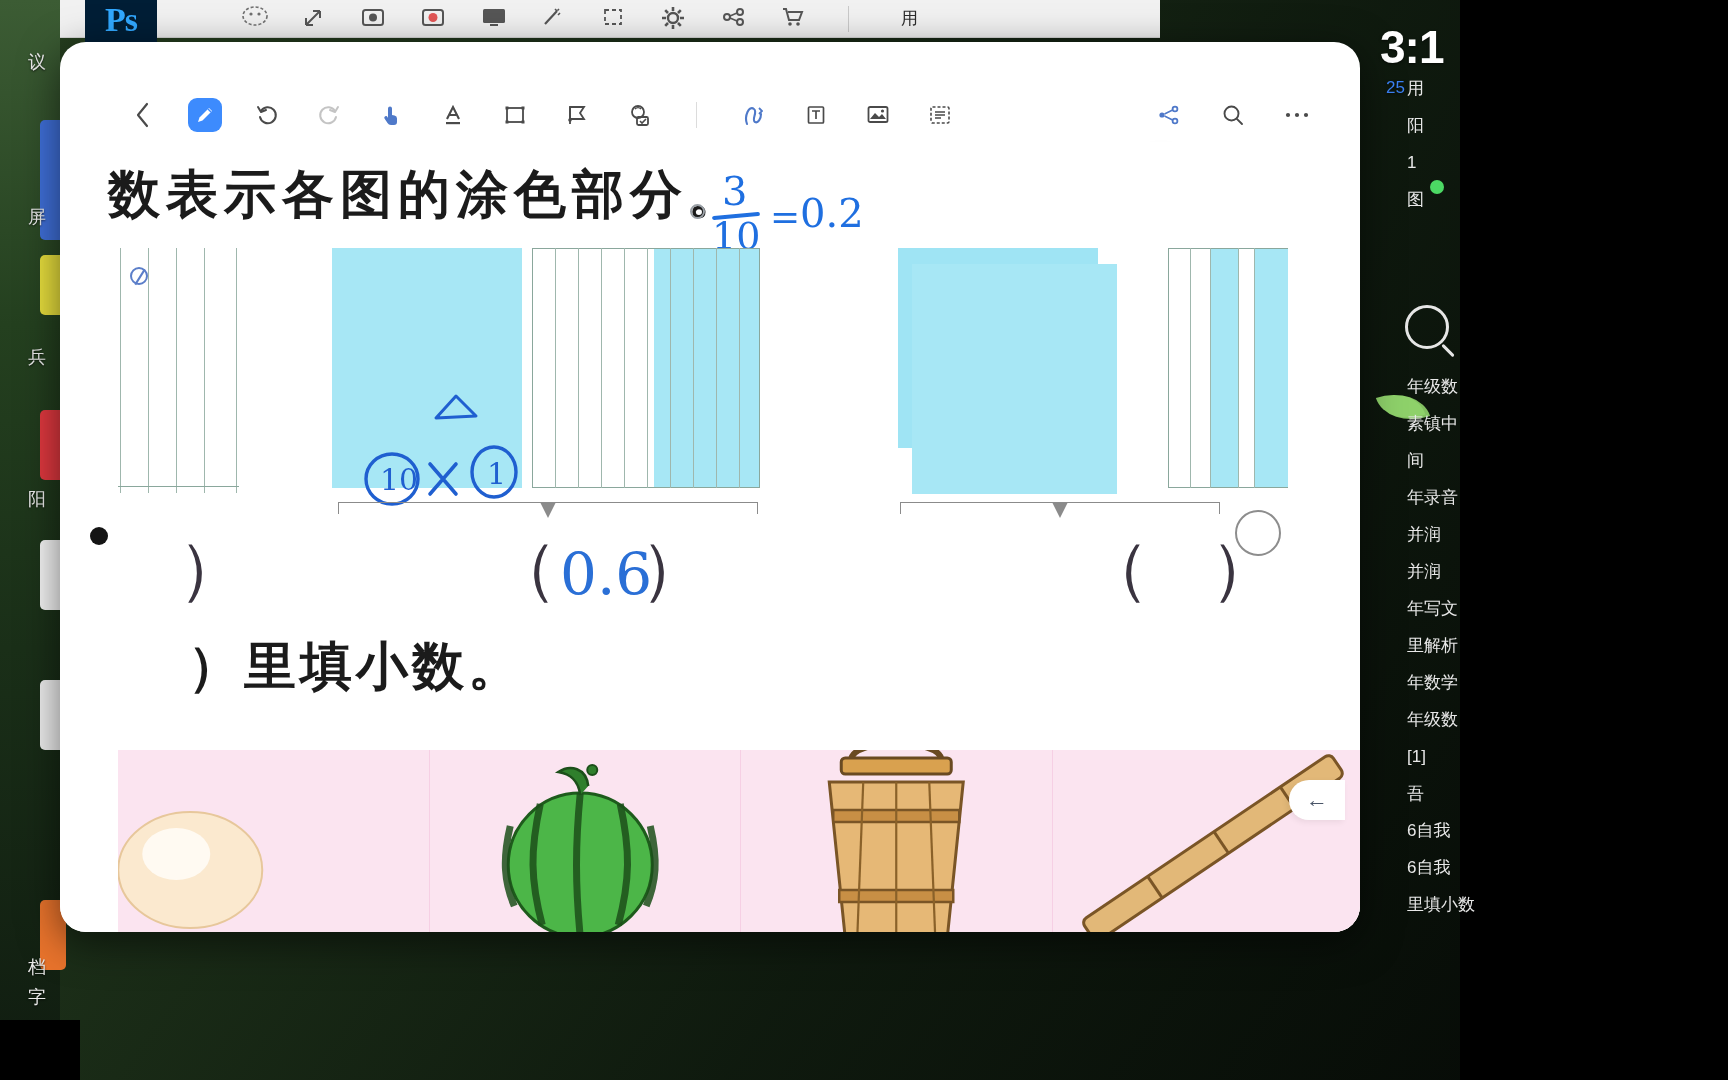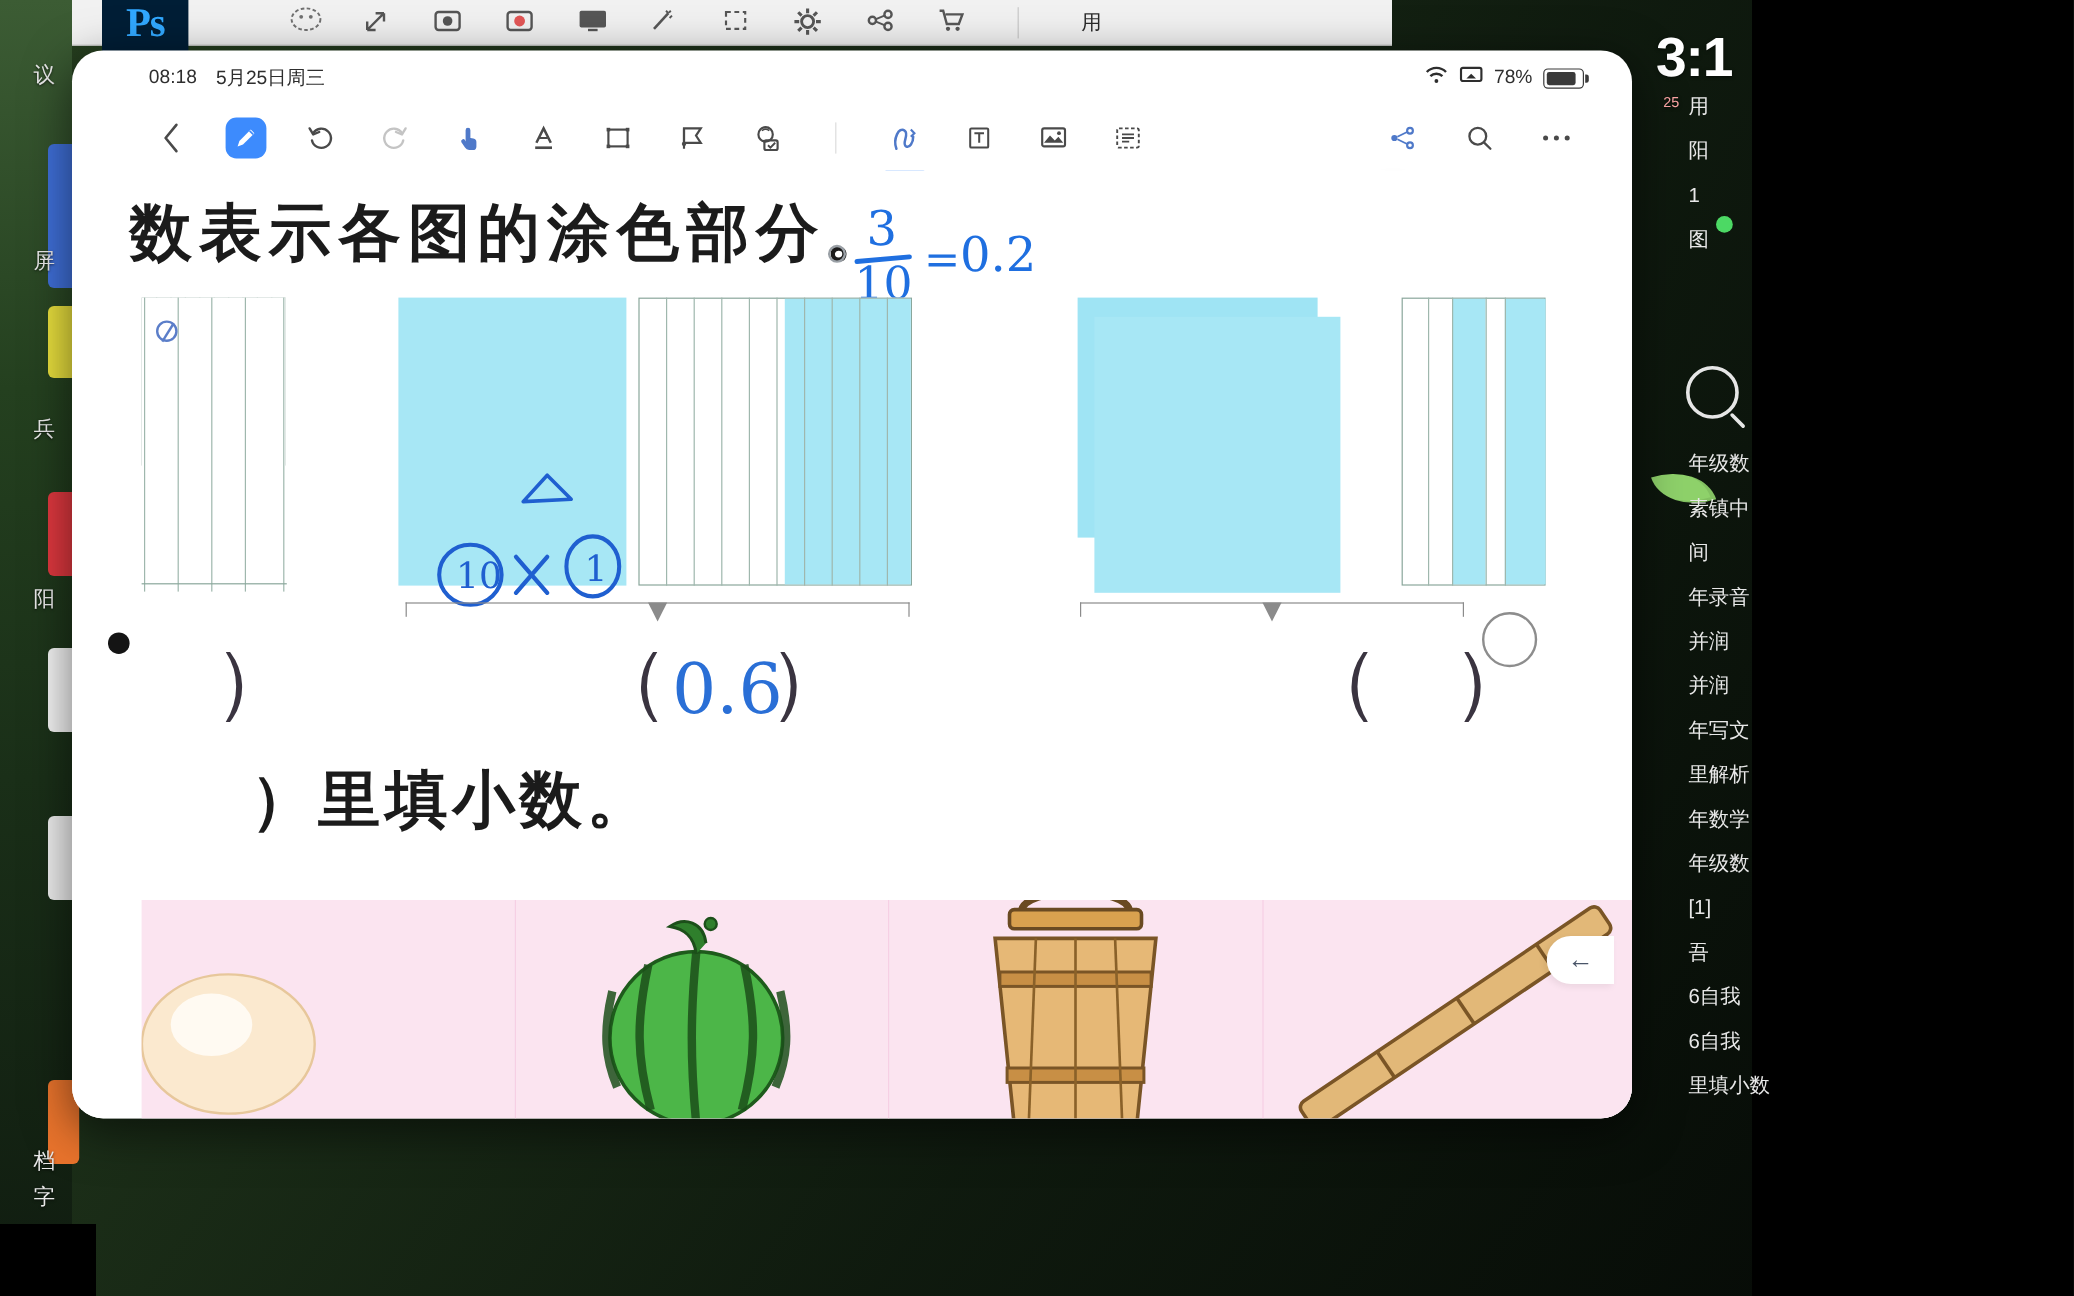--- a/index.html
+++ b/index.html
@@ -52,21 +52,21 @@
     font-family:"Liberation Sans", sans-serif; white-space:nowrap;
   }
   .file-list div { padding-left:2px; }
 
   .desk-clock {
     position:absolute; left:1380px; top:20px; width:120px;
     color:#fff; font-size:46px; font-weight:bold; letter-spacing:-1px;
     text-shadow:0 1px 3px rgba(0,0,0,.6);
   }
   .desk-date {
-    position:absolute; left:1386px; top:78px; color:#fca5a5; font-size:12px;
+    position:absolute; left:1386px; top:78px; color:#3b82f6; font-size:17px;
     text-shadow:0 1px 3px rgba(0,0,0,.6);
   }
   .desk-sidebtn {
     position:absolute; left:1400px; color:#e9e9e9; font-size:18px;
     text-shadow:0 1px 2px rgba(0,0,0,.7);
   }
   .green-dot {
     position:absolute; left:1430px; top:180px; width:14px; height:14px;
     border-radius:50%; background:#4cd964;
   }
@@ -144,21 +144,21 @@
     font-family:"DejaVu Serif", serif; font-size:52px; color:#1b1b1b;
     letter-spacing:6px; white-space:nowrap; font-weight:bold;
   }
   .q-circ {
     position:absolute; left:630px; top:62px; width:15px; height:15px;
     border:2px solid #9aa0a6; border-radius:50%;
   }
   .q-line2 {
     position:absolute; left:128px; top:490px;
     font-family:"DejaVu Serif", serif; font-size:52px; color:#1b1b1b;
-    letter-spacing:4px; white-space:nowrap; font-weight:bold;margin-left:21px;
+    letter-spacing:4px; white-space:nowrap; font-weight:bold;
   }
 
   
   .ink { position:absolute; color:#1f6fe0; font-family:"DejaVu Serif", serif; }
   .ink-frac {
     left:648px; top:30px; width:110px; height:80px;
   }
   .ink-frac .num { position:absolute; left:14px; top:-4px; font-size:40px; }
   .ink-frac .line { position:absolute; left:4px; top:42px; width:48px; height:4px; background:#1f6fe0; transform:rotate(-5deg); border-radius:2px;}
   .ink-frac .den { position:absolute; left:4px; top:42px; font-size:38px; }
@@ -338,45 +338,20 @@
     <div>年级数</div>
     <div>[1]</div>
     <div>吾</div>
     <div>6自我</div>
     <div>6自我</div>
     <div>里填小数</div>
   </div>
 
   <div class="tablet">
 
-    <div class="status-bar">
-      <div class="status-left">
-        <span>08:18</span>
-        <span>5月25日周三</span>
-      </div>
-      <div class="status-right">
-        <span>
-          <svg width="20" height="15" viewBox="0 0 20 15">
-              <path d="M2 5 A11 11 0 0 1 18 5" fill="none" stroke="#2e2e2e" stroke-width="2"></path>
-              <path d="M5 8.5 A7 7 0 0 1 15 8.5" fill="none" stroke="#2e2e2e" stroke-width="2"></path>
-              <circle cx="10" cy="12.5" r="1.6" fill="#2e2e2e"></circle>
-            </svg>
-        </span>
-        <span>
-          <svg width="20" height="16" viewBox="0 0 20 16">
-              <rect x="1.5" y="1.5" width="17" height="11" rx="1.6" fill="none" stroke="#2e2e2e" stroke-width="1.8"></rect>
-              <path d="M6 10.5 L10 6.5 L14 10.5 Z" fill="#2e2e2e"></path>
-            </svg>
-        </span>
-        <span>78%</span>
-        <span class="battery">
-            <i></i>
-          </span>
-      </div>
-    </div>
 
     <div class="app-toolbar">
       <div class="tb-group">
 
         <span class="tb-btn">
           <svg width="18" height="28" viewBox="0 0 18 28">
               <path d="M13 3 L4 14 L13 25" fill="none" stroke="#4a4a4a" stroke-width="2.2" stroke-linecap="round" stroke-linejoin="round"></path>
             </svg>
         </span>
 

